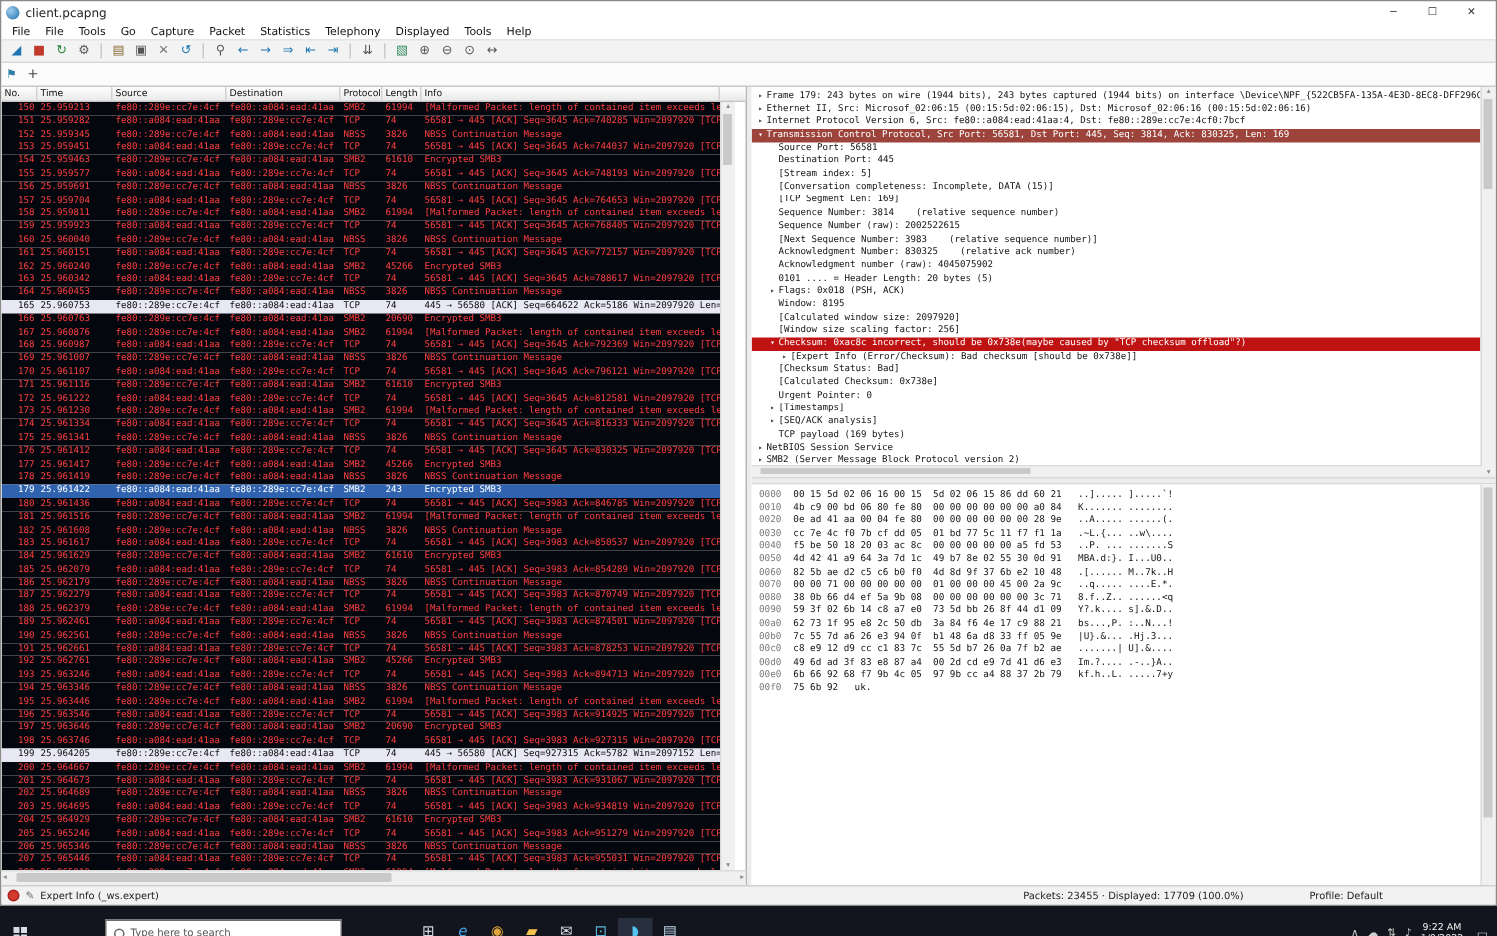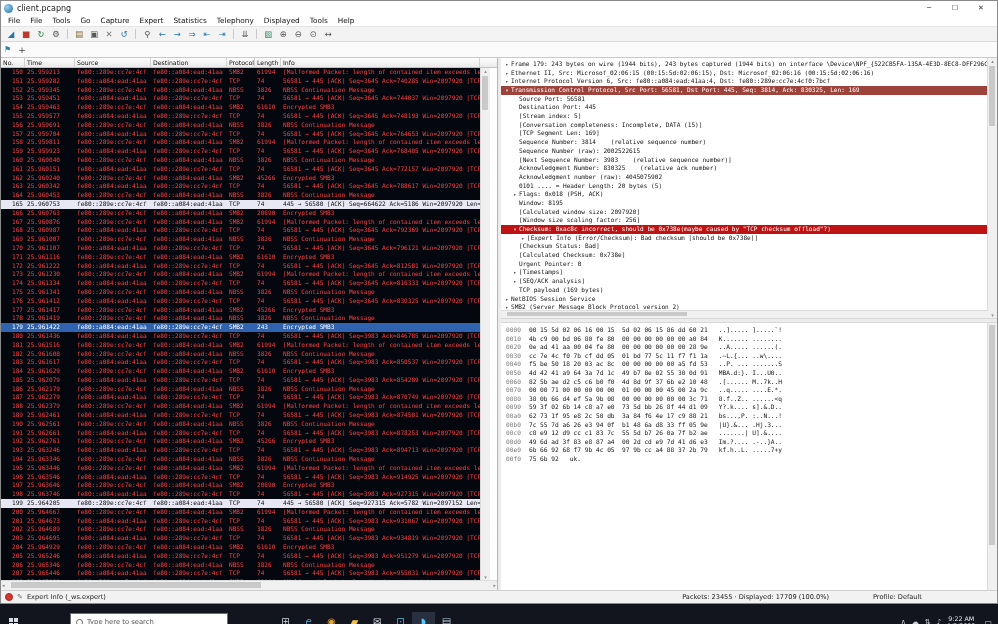--- a/index.html
+++ b/index.html
@@ -104,21 +104,21 @@
         <span class="win-btn">✕</span>
       </div>
     </div>
 
     <div class="menubar" id="menubar">
         <span class="menu-item">File</span>
         <span class="menu-item">File</span>
         <span class="menu-item">Tools</span>
         <span class="menu-item">Go</span>
         <span class="menu-item">Capture</span>
-        <span class="menu-item">Expert</span>
+        <span class="menu-item">Packet</span>
         <span class="menu-item">Statistics</span>
         <span class="menu-item">Telephony</span>
         <span class="menu-item">Displayed</span>
         <span class="menu-item">Tools</span>
         <span class="menu-item">Help</span>
       </div>
 
     <div class="toolbar" id="toolbar">
         <span class="tool-btn">
           <span class="tool-glyph" style="color: rgb(32, 119, 180);">◢</span>

